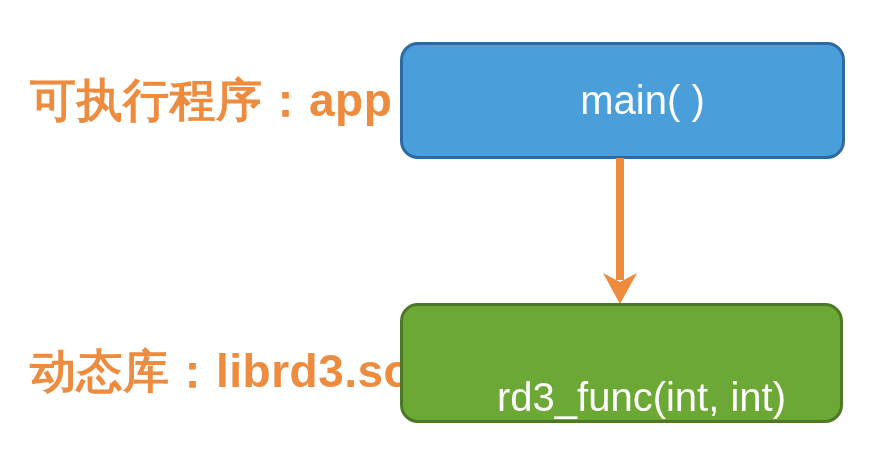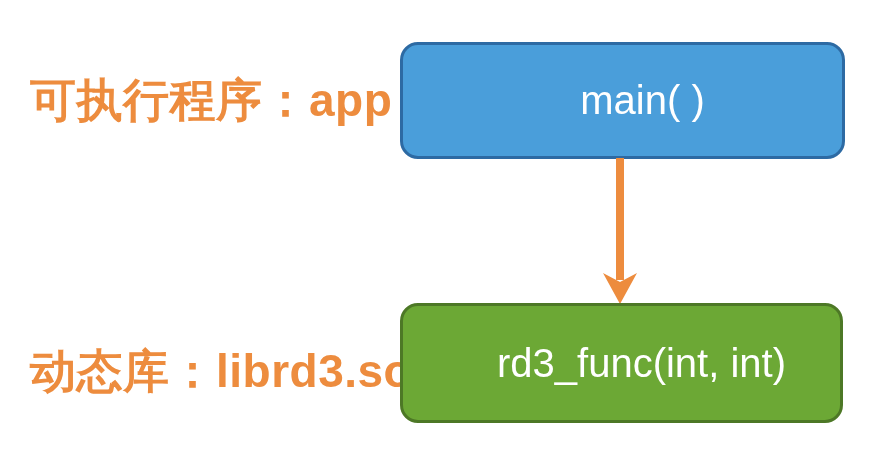--- a/index.html
+++ b/index.html
@@ -48,20 +48,21 @@
     height: 117px;
     background: #4A9EDA;
     border: 3px solid #2D6AA3;
   }
   .node.rd3 {
     top: 303px;
     width: 443px;
     height: 120px;
     background: #6CA835;
     border: 3px solid #4D7826;
+    align-items: flex-end;
   }
   .arrow {
     position: absolute;
     left: 590px;
     top: 158px;
     width: 60px;
     height: 148px;
   }
 </style>
 </head>

